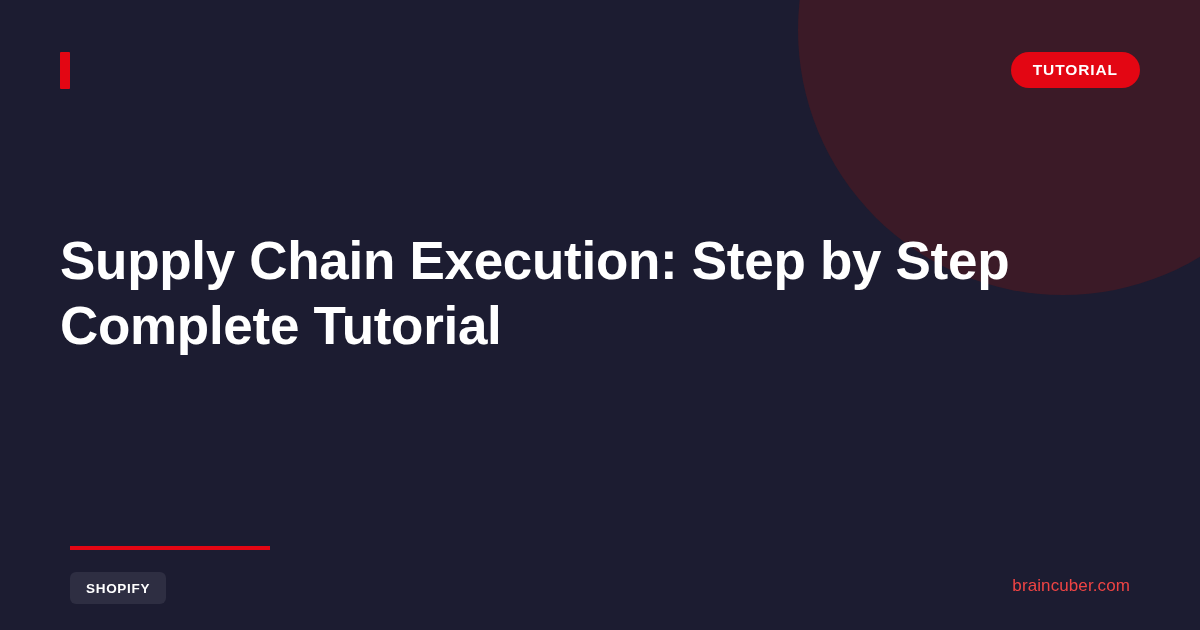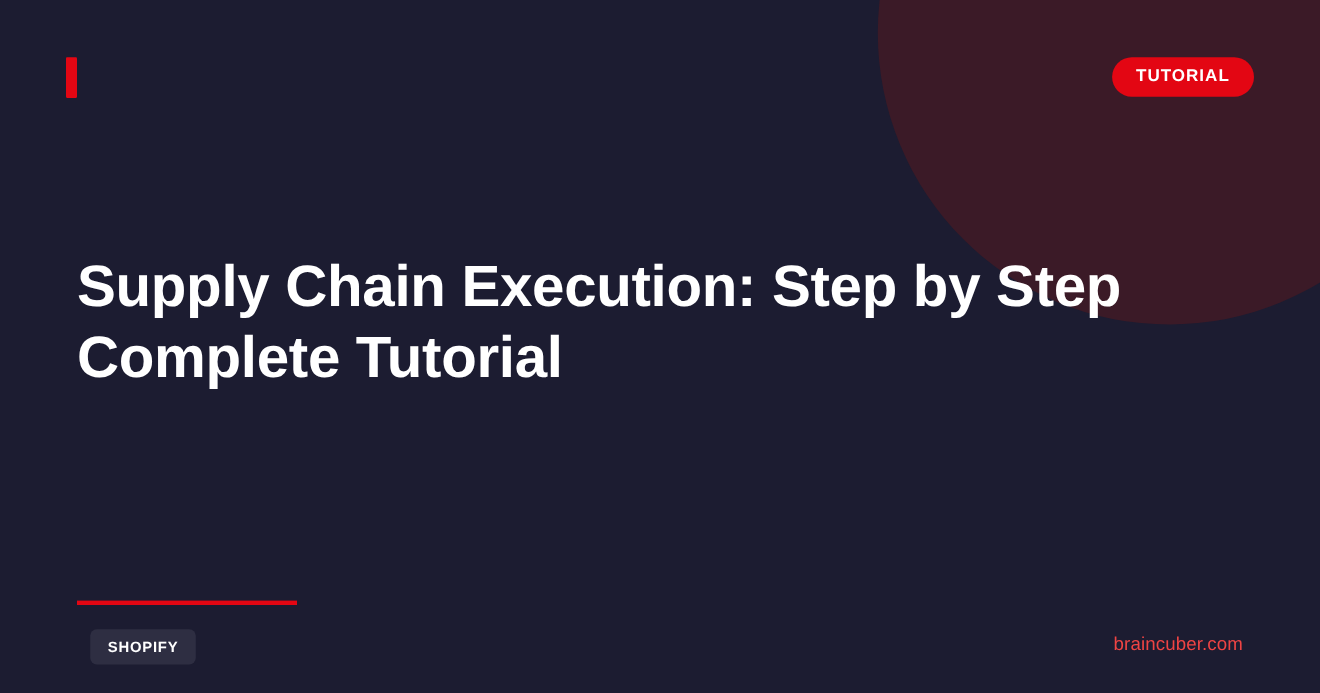--- a/index.html
+++ b/index.html
@@ -60,21 +60,21 @@
     letter-spacing: 0.9px;
     display: flex;
     align-items: center;
     justify-content: center;
     box-sizing: border-box;
   }
 
   
   .headline {
     position: absolute;
-    left: 70px;
+    left: 60px;
     top: 228px;
     width: 990px;
     margin: 0;
     color: #ffffff;
     font-size: 53px;
     line-height: 65px;
     font-weight: bold;
     letter-spacing: -0.3px;
   }
 
@@ -97,21 +97,20 @@
     justify-content: center;
     height: 32px;
     padding: 0 16px;
     border-radius: 6px;
     background: #2e2e42;
     color: #ffffff;
     font-size: 13.5px;
     font-weight: bold;
     letter-spacing: 0.7px;
     box-sizing: border-box;
-    margin-left: 12px;
   }
 
   
   .watermark {
     position: absolute;
     right: 70px;
     bottom: 34px;
     color: #ef4444;
     font-size: 17px;
     letter-spacing: 0.1px;

